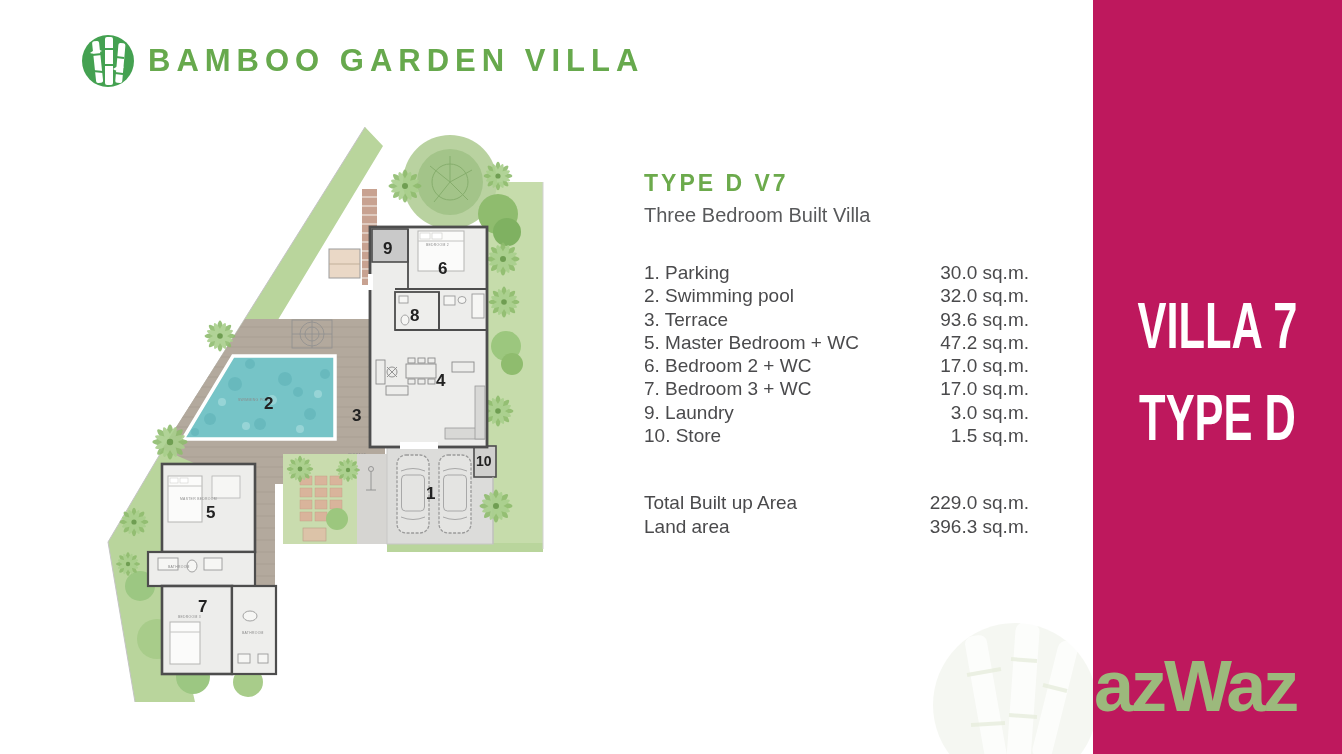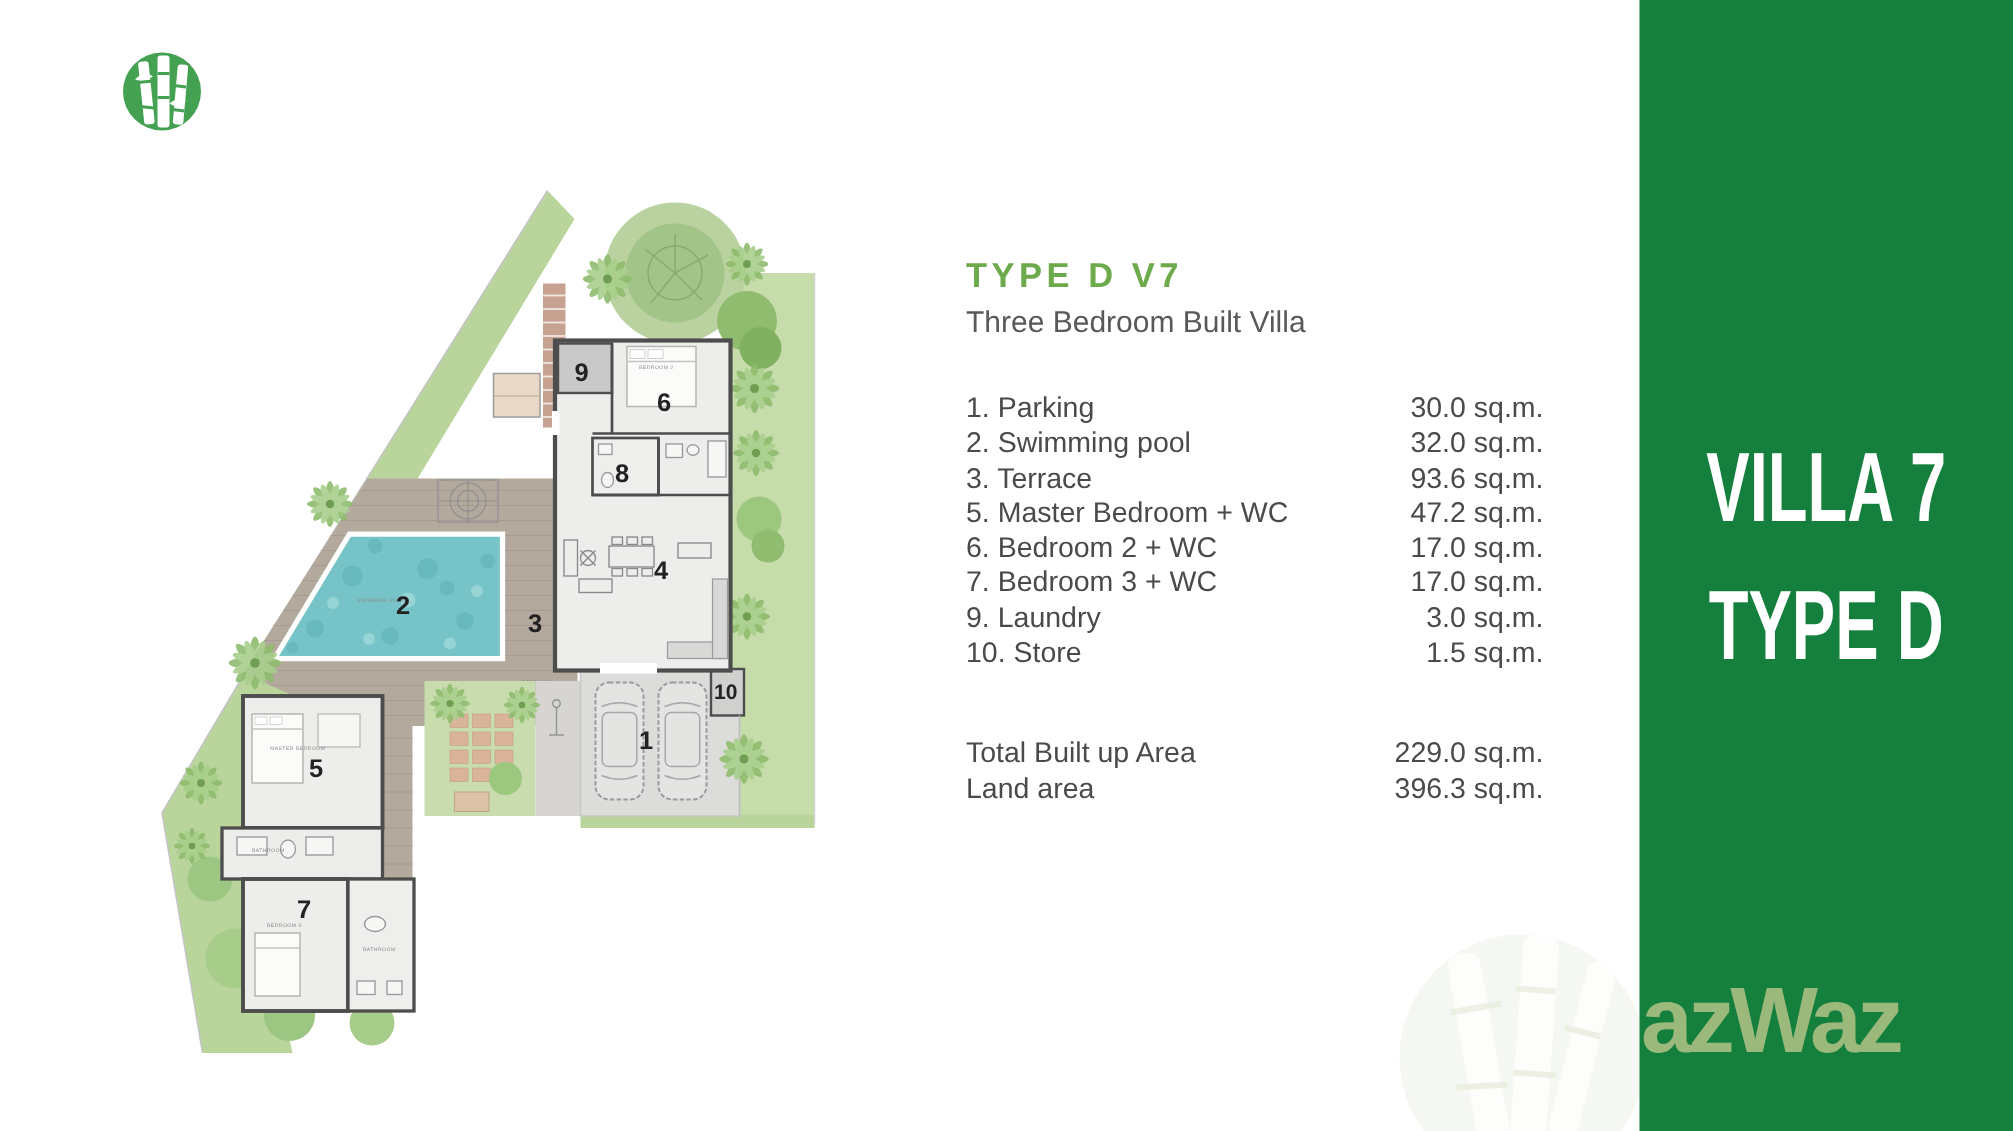--- a/index.html
+++ b/index.html
@@ -5,39 +5,39 @@
   html,body{margin:0;padding:0;}
   body{width:1342px;height:754px;overflow:hidden;background:#fff;
        font-family:"Liberation Sans", sans-serif;position:relative;}
   .stage{position:absolute;inset:0;width:1342px;height:754px;background:#ffffff;overflow:hidden;}
 
   
   .brand{position:absolute;left:80px;top:33px;display:flex;align-items:center;gap:12px;}
   .brand-text{color:#67a94d;font-weight:bold;font-size:31px;letter-spacing:6px;white-space:nowrap;}
 
   
-  .side-panel{position:absolute;left:1093px;top:0;width:249px;height:754px;background:#15803d;}
+  .side-panel{position:absolute;left:1093px;top:0;width:249px;height:754px;background:#be185d;}
   .side-title{position:absolute;left:0;width:249px;text-align:center;color:#ffffff;
               font-weight:bold;font-size:62px;transform:scaleX(.70) scaleY(1.06);}
   .side-line1{top:290px;}
   .side-line2{top:382px;}
 
   
   .info{position:absolute;left:598px;top:170px;width:385px;color:#4a4a4c;margin-left:46px;}
   .info-title{color:#6caa4c;font-weight:bold;font-size:23px;letter-spacing:3px;}
   .info-sub{color:#58595b;font-size:20px;margin-top:7px;}
   .room-list{margin-top:34px;}
   .row{display:flex;justify-content:space-between;font-size:19px;line-height:23.3px;}
   .row .rarea{text-align:right;min-width:110px;}
   .totals{margin-top:44px;}
   .totals .row{line-height:23.5px;}
 
   
   .wm-circle{position:absolute;left:925px;top:615px;width:180px;height:139px;overflow:hidden;pointer-events:none;}
-  .wm-text{position:absolute;left:1094px;top:645px;font-size:62px;font-weight:bold;
+  .wm-text{position:absolute;left:1094px;top:645px;font-size:72px;font-weight:bold;
            color:#9cb97c;letter-spacing:-3px;white-space:nowrap;}
 
   .plan{position:absolute;left:100px;top:124px;width:460px;height:582px;}
 
   .num-label{font-family:"Liberation Sans",sans-serif;font-weight:bold;fill:#222;font-size:17px;}
   .num-small{font-size:14px;}
   .tiny-label{font-family:"Liberation Sans",sans-serif;fill:#8b8b8b;font-size:3.4px;letter-spacing:.3px;}
 </style>
 </head>
 <body>
@@ -56,20 +56,21 @@
       </g>
       <g stroke="#44a151" stroke-width="2">
         <line x1="12" y1="22" x2="22" y2="21"></line>
           <line x1="13" y1="38" x2="23" y2="39"></line>
         <line x1="25" y1="16" x2="33" y2="16"></line>
           <line x1="25" y1="32" x2="33" y2="32"></line>
         <line x1="36" y1="24" x2="44" y2="25"></line>
           <line x1="35" y1="40" x2="43" y2="41"></line>
       </g>
     </svg>
+    <span class="brand-text">BAMBOO GARDEN VILLA</span>
   </div>
 
   <svg class="plan" viewBox="0 0 460 582">
     <defs>
       <g id="palm">
         <g fill="#8fbc6e" opacity="0.9">
           <ellipse rx="11" ry="2.6"></ellipse>
           <ellipse rx="11" ry="2.6" transform="rotate(45)"></ellipse>
           <ellipse rx="11" ry="2.6" transform="rotate(90)"></ellipse>
           <ellipse rx="11" ry="2.6" transform="rotate(135)"></ellipse>

